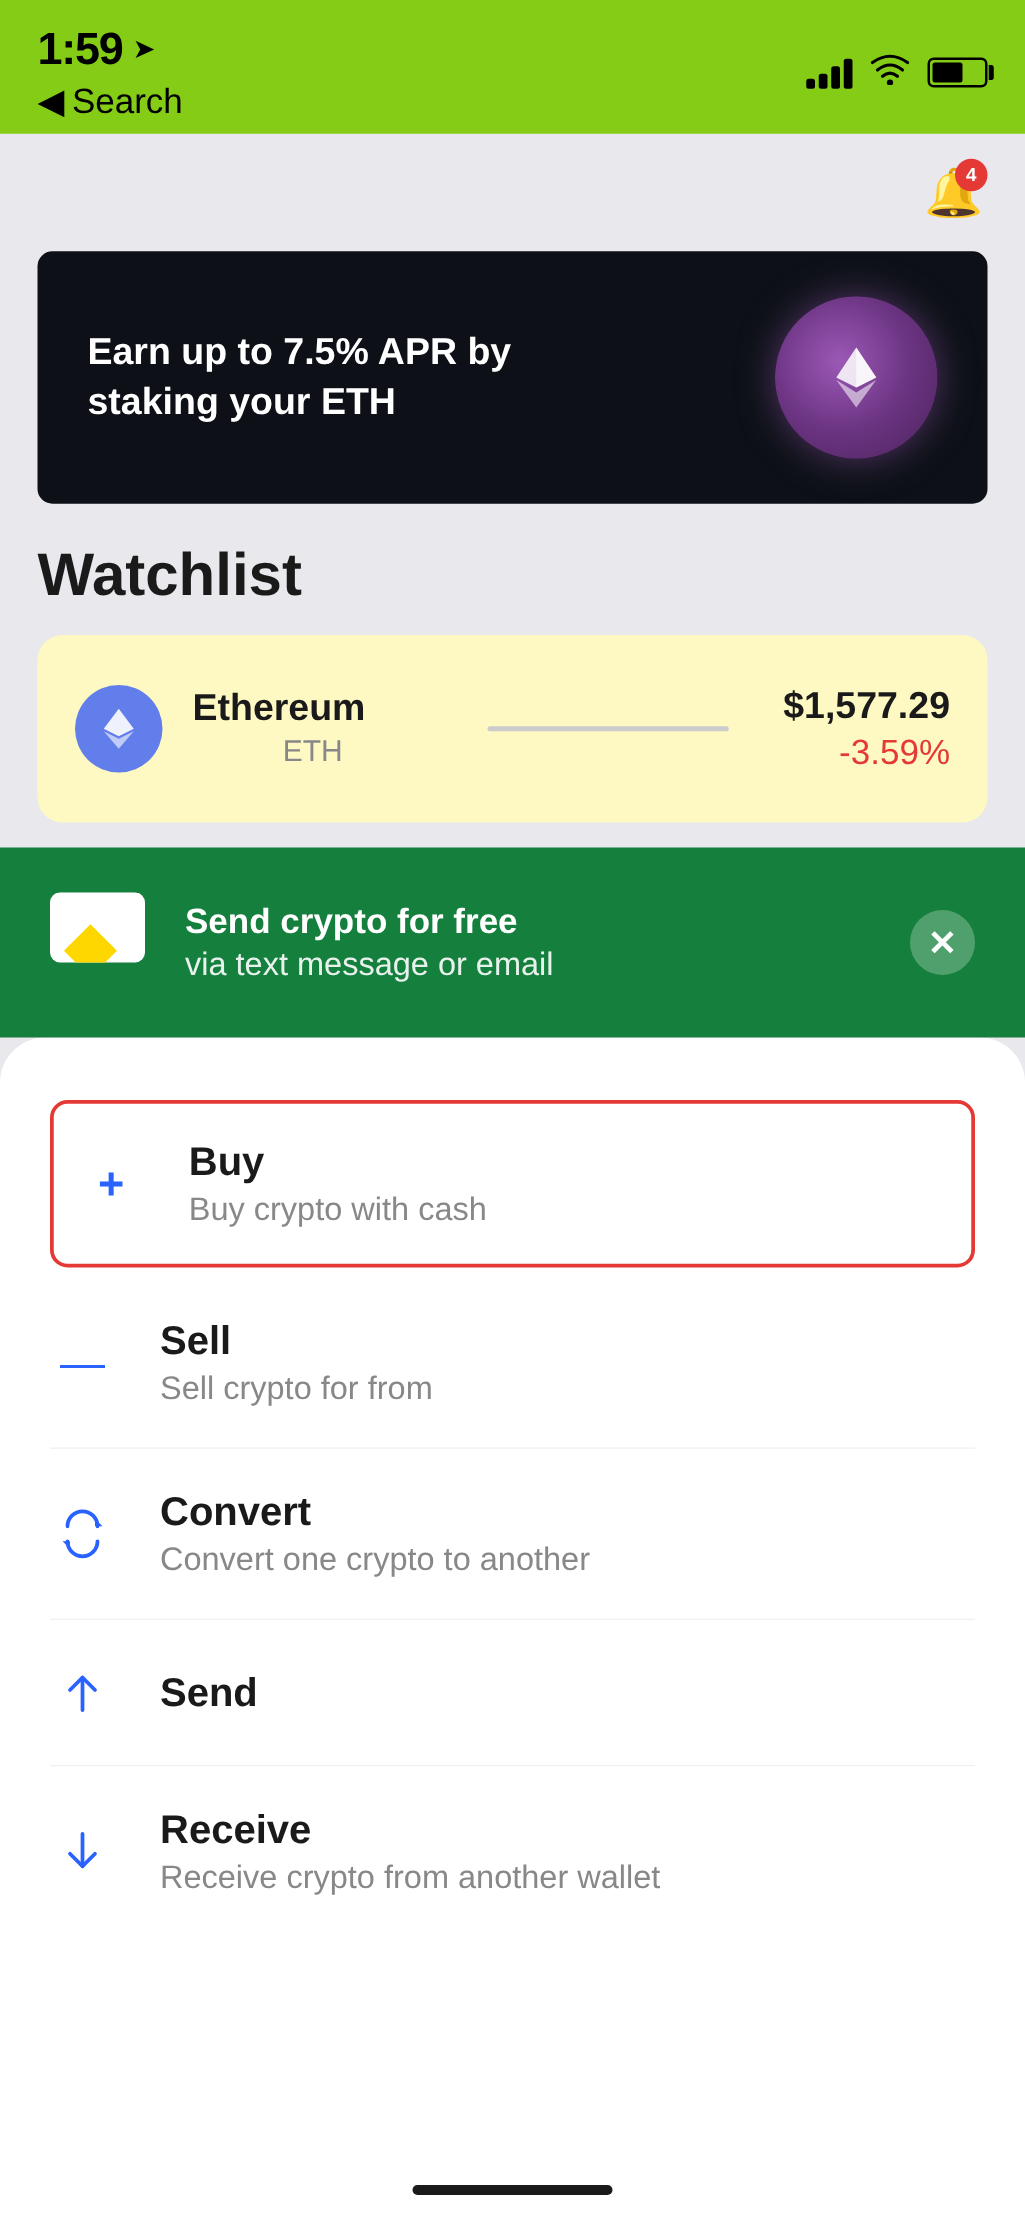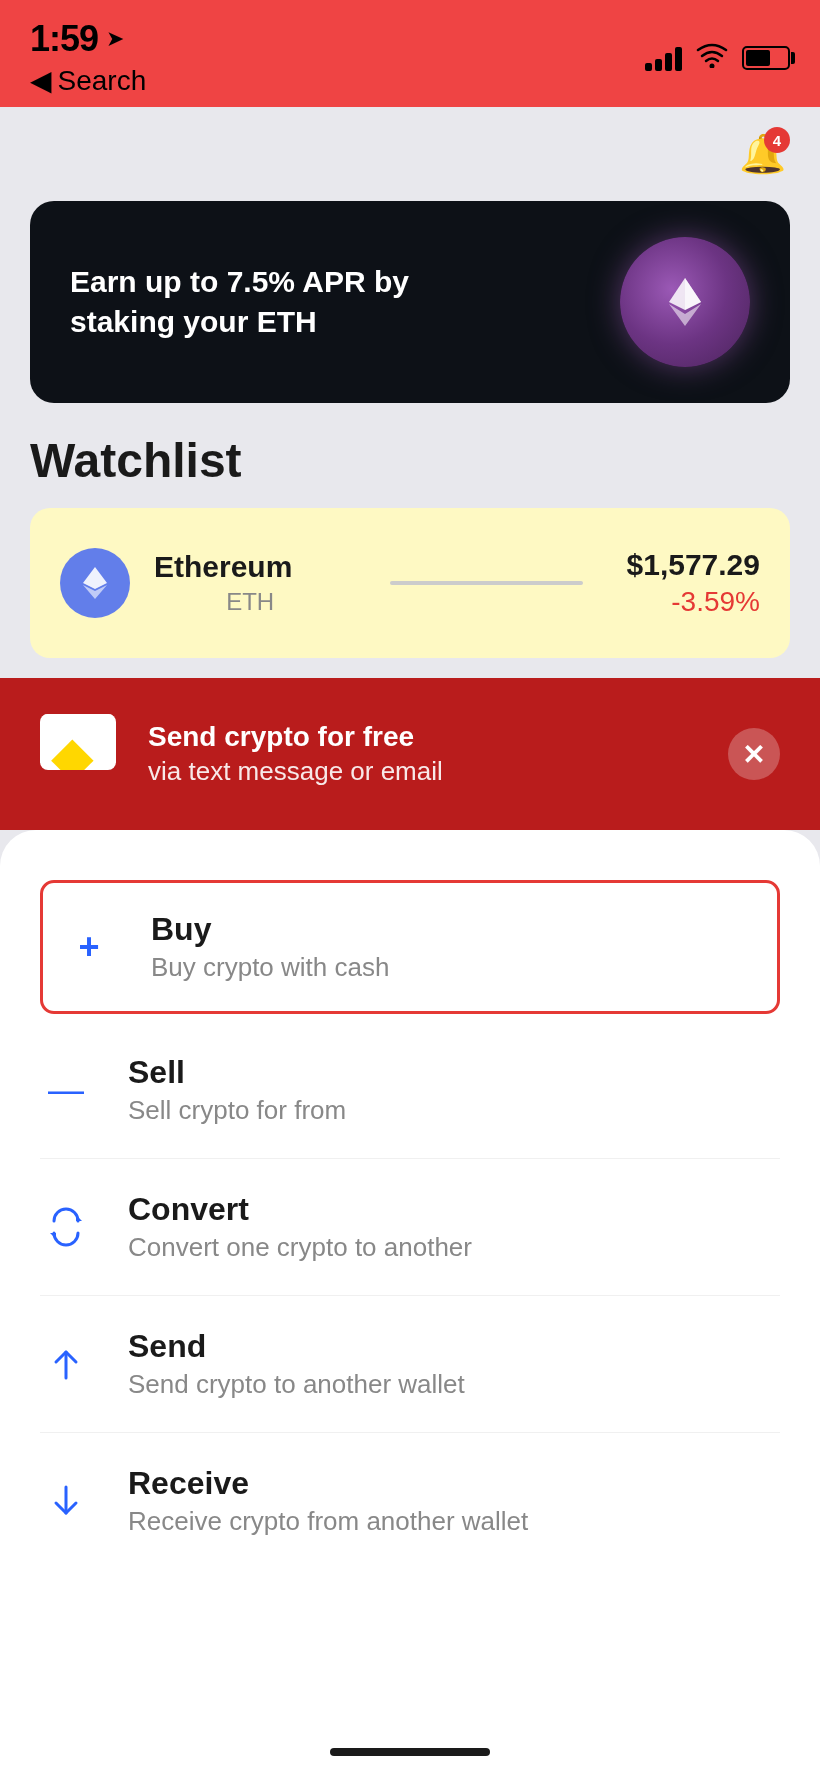--- a/index.html
+++ b/index.html
@@ -13,21 +13,21 @@
       overflow: hidden;
       position: relative;
     }
 
     
     .status-bar {
       display: flex;
       justify-content: space-between;
       align-items: center;
       padding: 18px 30px 10px 30px;
-      background: #ef4444;
+      background: #84cc16;
     }
 
     .status-left {
       display: flex;
       flex-direction: column;
     }
 
     .time-row {
       display: flex;
       align-items: center;
@@ -161,21 +161,21 @@
       justify-content: center;
       font-size: 15px;
       font-weight: 700;
       color: #fff;
     }
 
     
     .eth-banner {
       margin: 10px 30px 20px 30px;
       background: #0d1117;
-      border-radius: 24px;
+      border-radius: 12px;
       padding: 36px 40px;
       display: flex;
       align-items: center;
       justify-content: space-between;
       min-height: 160px;
       overflow: hidden;
       position: relative;
     }
 
     .banner-text {
@@ -267,21 +267,21 @@
     }
 
     .coin-change {
       font-size: 28px;
       color: #e53935;
       margin-top: 4px;
     }
 
     
     .send-banner {
-      background: #b91c1c;
+      background: #15803d;
       padding: 36px 40px;
       display: flex;
       align-items: center;
       justify-content: space-between;
       margin-top: 20px;
       position: relative;
     }
 
     .send-banner-content {
       display: flex;
@@ -588,21 +588,20 @@
 
     <div class="menu-item">
       <div class="menu-icon">
         <svg width="40" height="40" viewBox="0 0 40 40" fill="none">
           <line x1="20" y1="34" x2="20" y2="8" stroke="#2962ff" stroke-width="3" stroke-linecap="round"></line>
           <polyline points="10,18 20,8 30,18" stroke="#2962ff" stroke-width="3" fill="none" stroke-linecap="round" stroke-linejoin="round"></polyline>
         </svg>
       </div>
       <div class="menu-text">
         <div class="menu-title">Send</div>
-        <div class="menu-subtitle">Send crypto to another wallet</div>
       </div>
     </div>
 
     <div class="menu-item">
       <div class="menu-icon">
         <svg width="40" height="40" viewBox="0 0 40 40" fill="none">
           <line x1="20" y1="6" x2="20" y2="32" stroke="#2962ff" stroke-width="3" stroke-linecap="round"></line>
           <polyline points="10,22 20,32 30,22" stroke="#2962ff" stroke-width="3" fill="none" stroke-linecap="round" stroke-linejoin="round"></polyline>
         </svg>
       </div>

